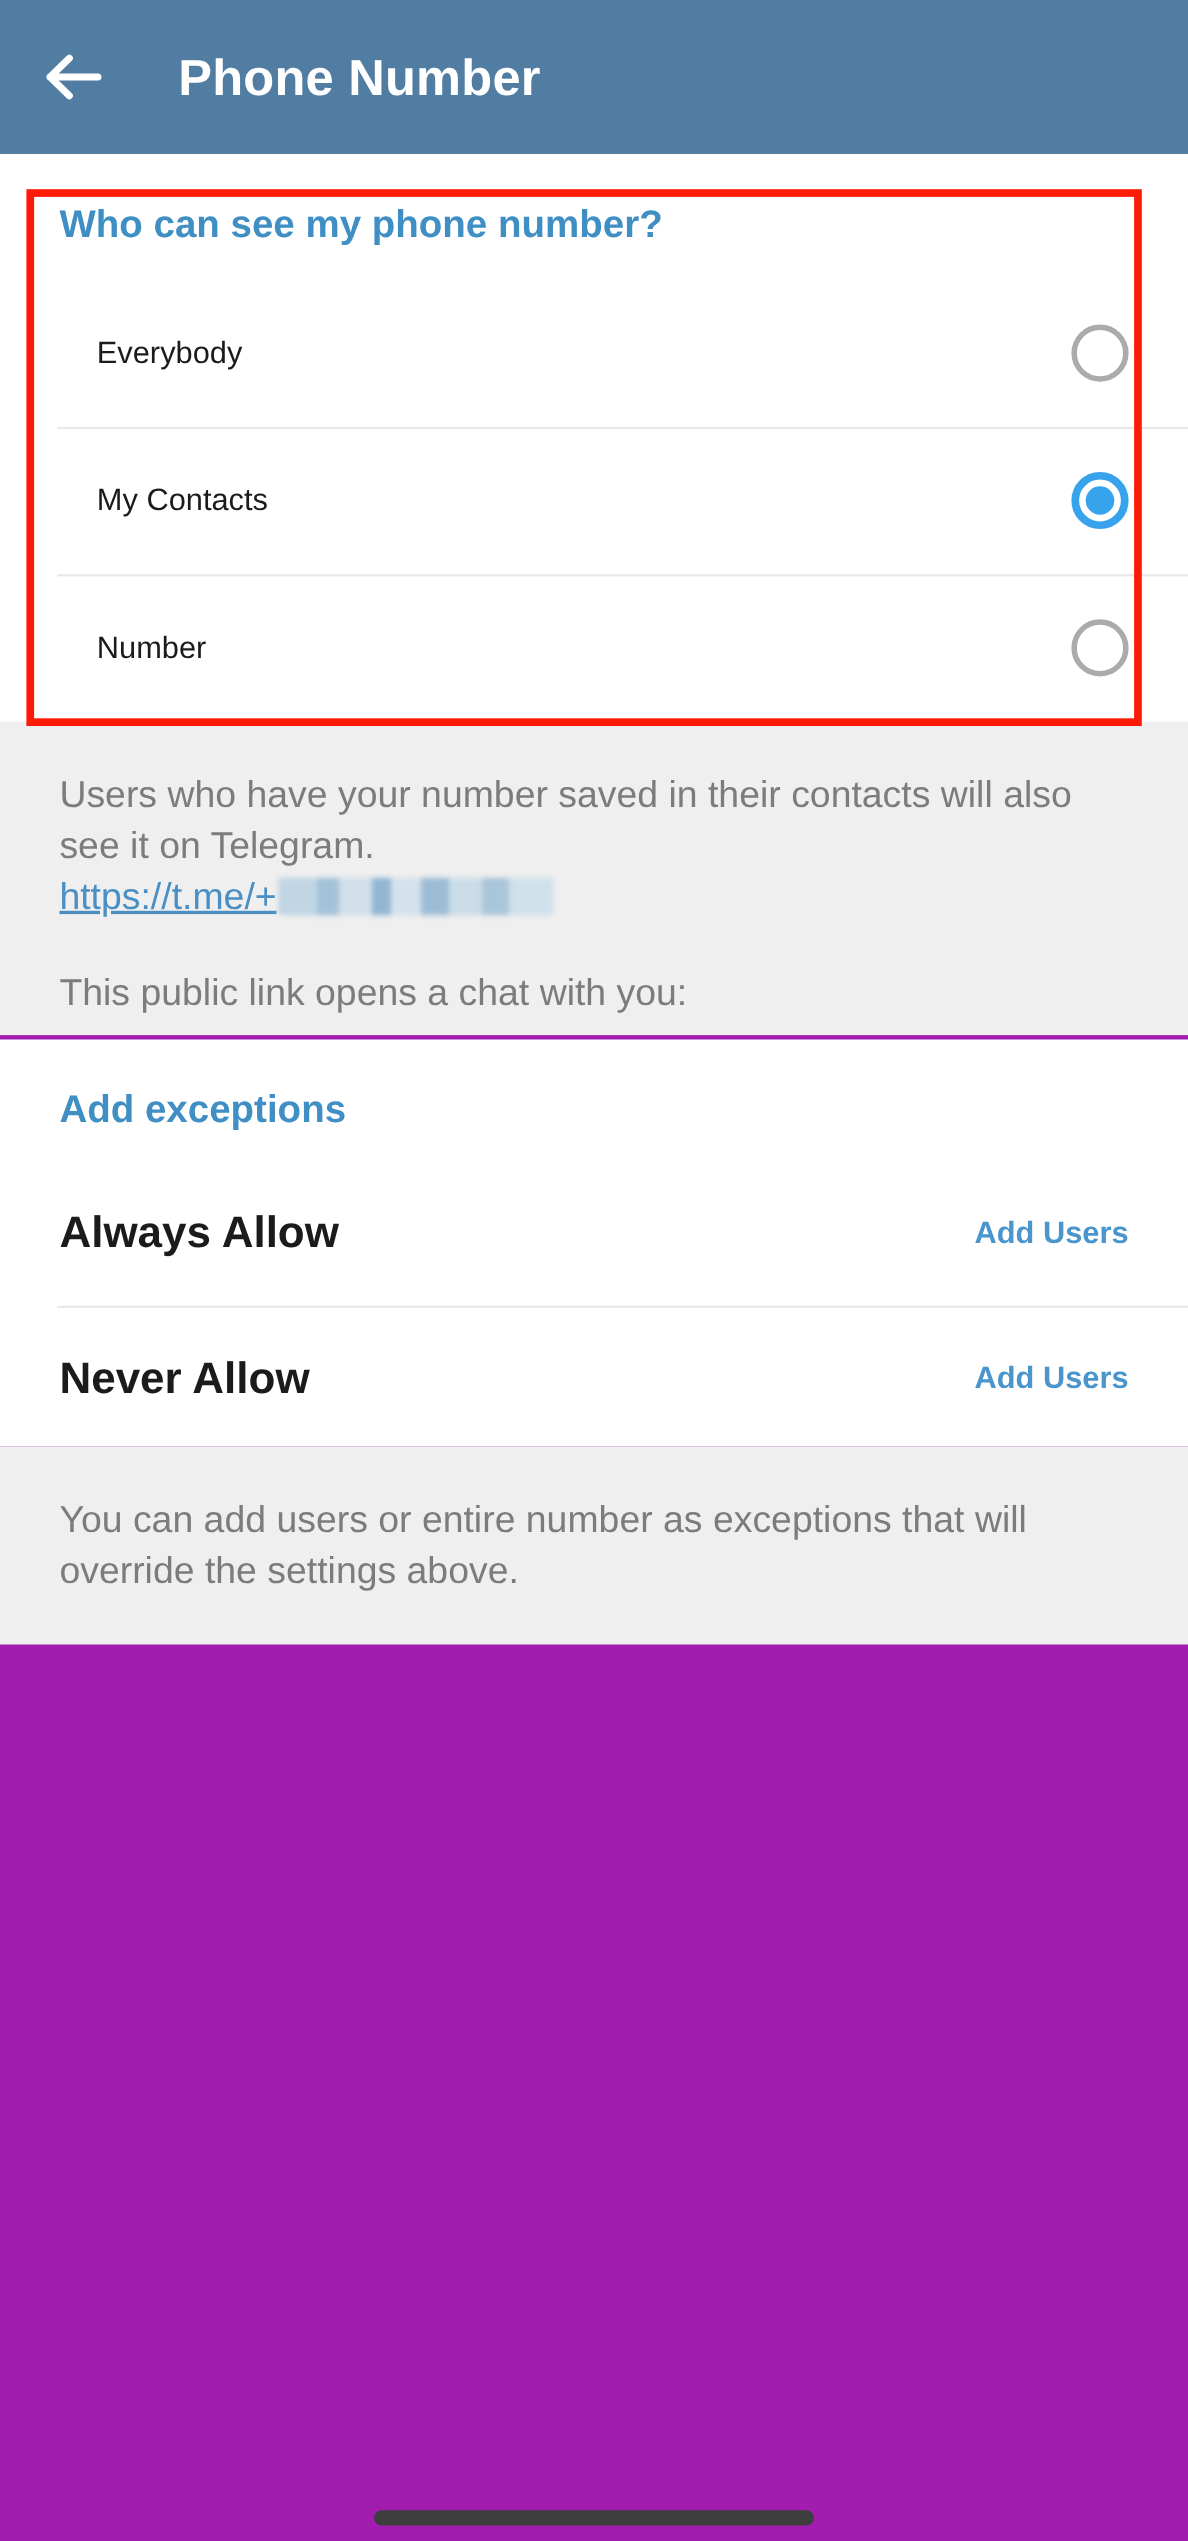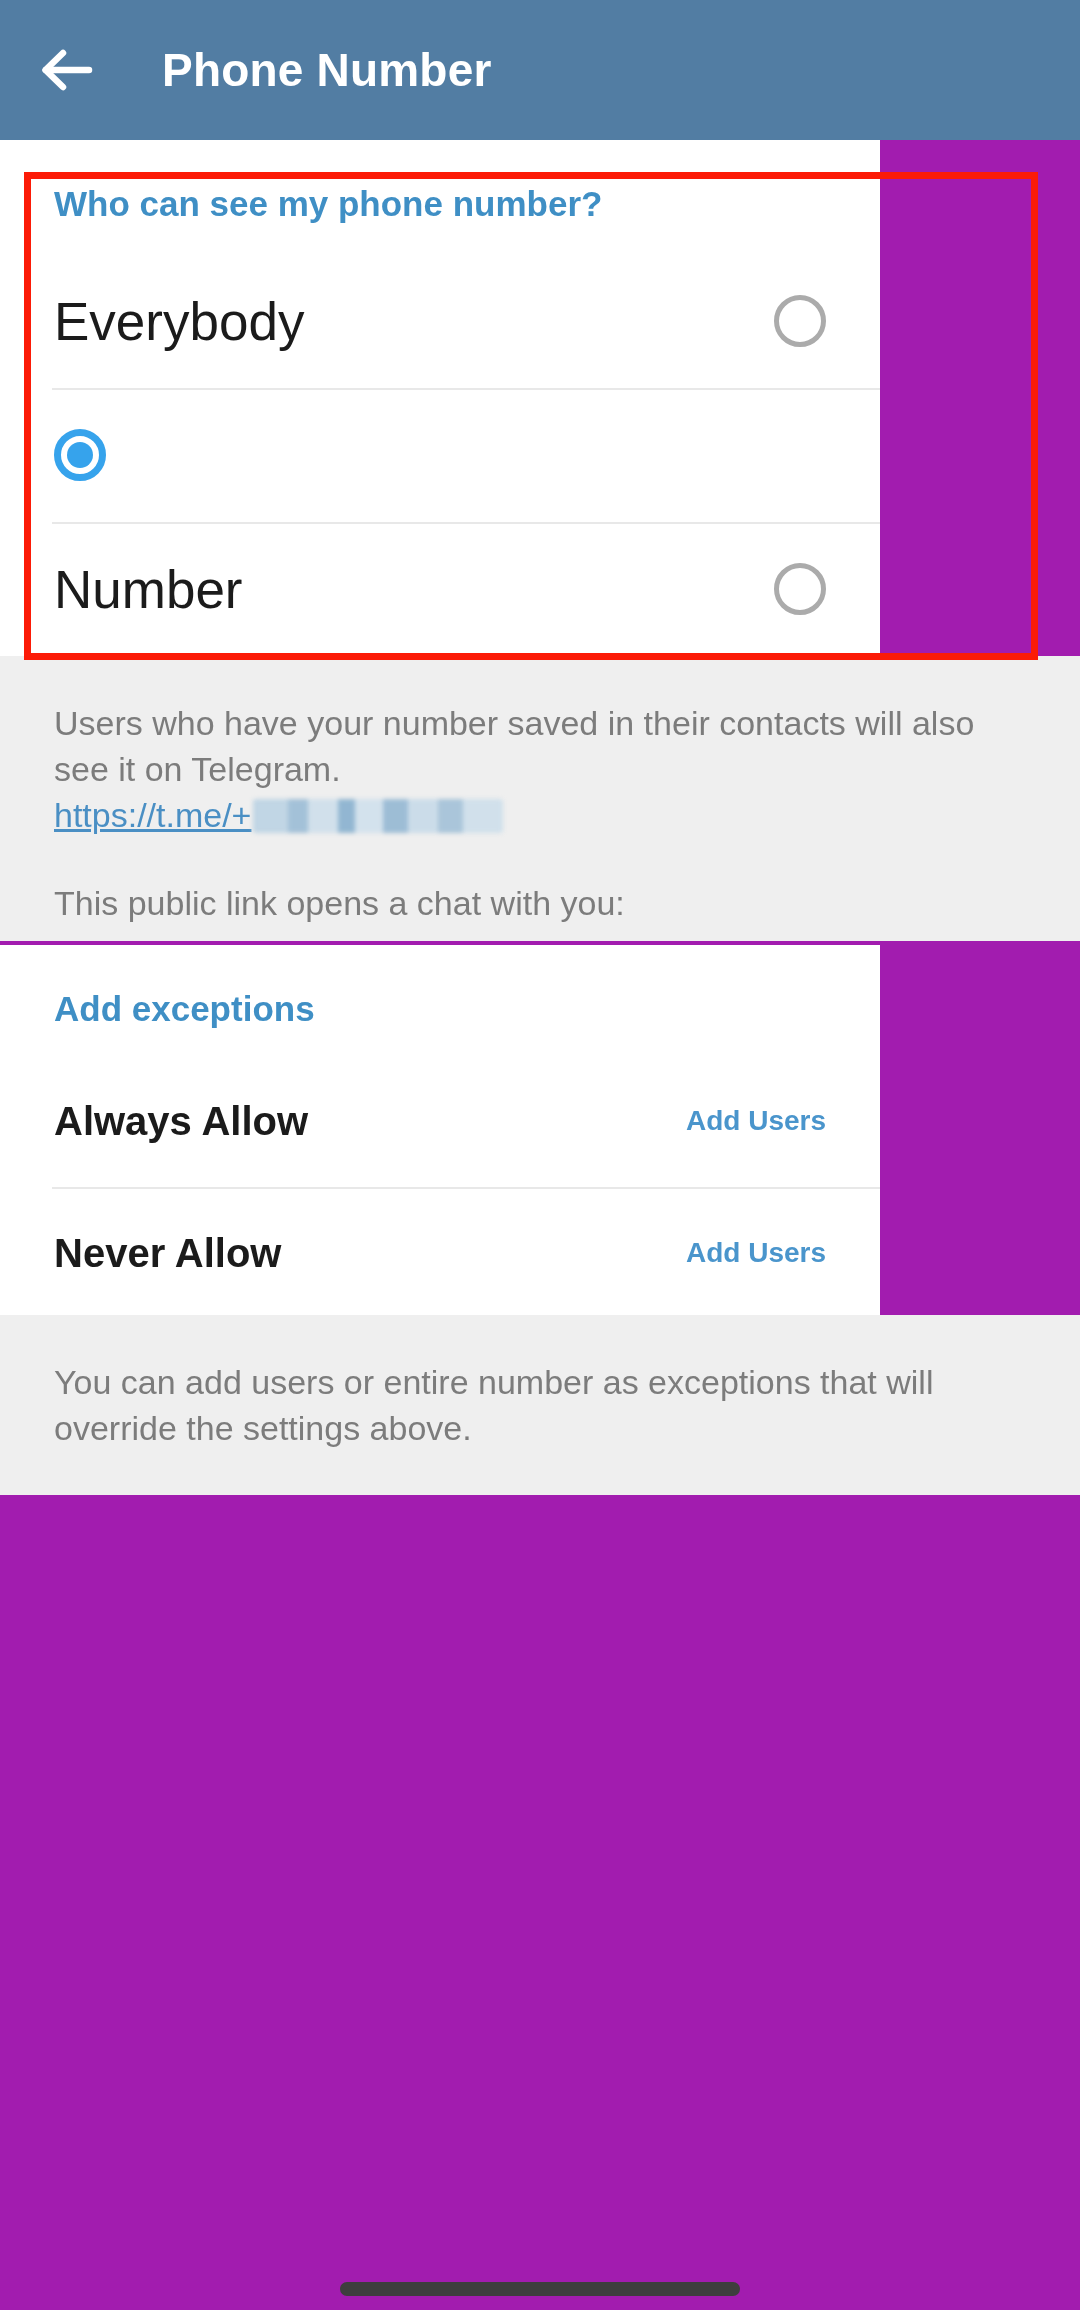--- a/index.html
+++ b/index.html
@@ -48,45 +48,46 @@
     font-weight: bold;
     letter-spacing: 0.2px;
     margin-left: 44px;
     white-space: nowrap;
   }
 
   
   .card {
     position: absolute;
     left: 0;
-    width: 880px;
+    width: 1080px;
     background: #ffffff;
   }
 
   .section-header {
     font-size: 35px;
     font-weight: bold;
     color: #3f8fc5;
     padding-left: 54px;
   }
 
   
   .option-row {
     position: relative;
     height: 134px;
     display: flex;
     align-items: center;
     padding-left: 54px;
     padding-right: 54px;
   }
   .option-label {
-    font-size: 53px;
+    font-size: 28px;
     color: #1b1b1b;
     flex: 1 1 auto;
     white-space: nowrap;
+    margin-left: 34px;
   }
 
   .radio {
     position: relative;
     width: 52px;
     height: 52px;
     border-radius: 50%;
     flex: 0 0 auto;
   }
   .radio.off {
@@ -229,20 +230,21 @@
 
     <div style="position:relative; margin-top:30px;">
 
       <div class="option-row">
         <span class="option-label">Everybody</span>
         <span class="radio off"></span>
       </div>
       <div class="divider" style="top:134px;"></div>
 
       <div class="option-row">
+        <span class="option-label">My Contacts</span>
         <span class="radio on"></span>
       </div>
       <div class="divider" style="top:268px;"></div>
 
       <div class="option-row">
         <span class="option-label">Number</span>
         <span class="radio off"></span>
       </div>
 
     </div>

